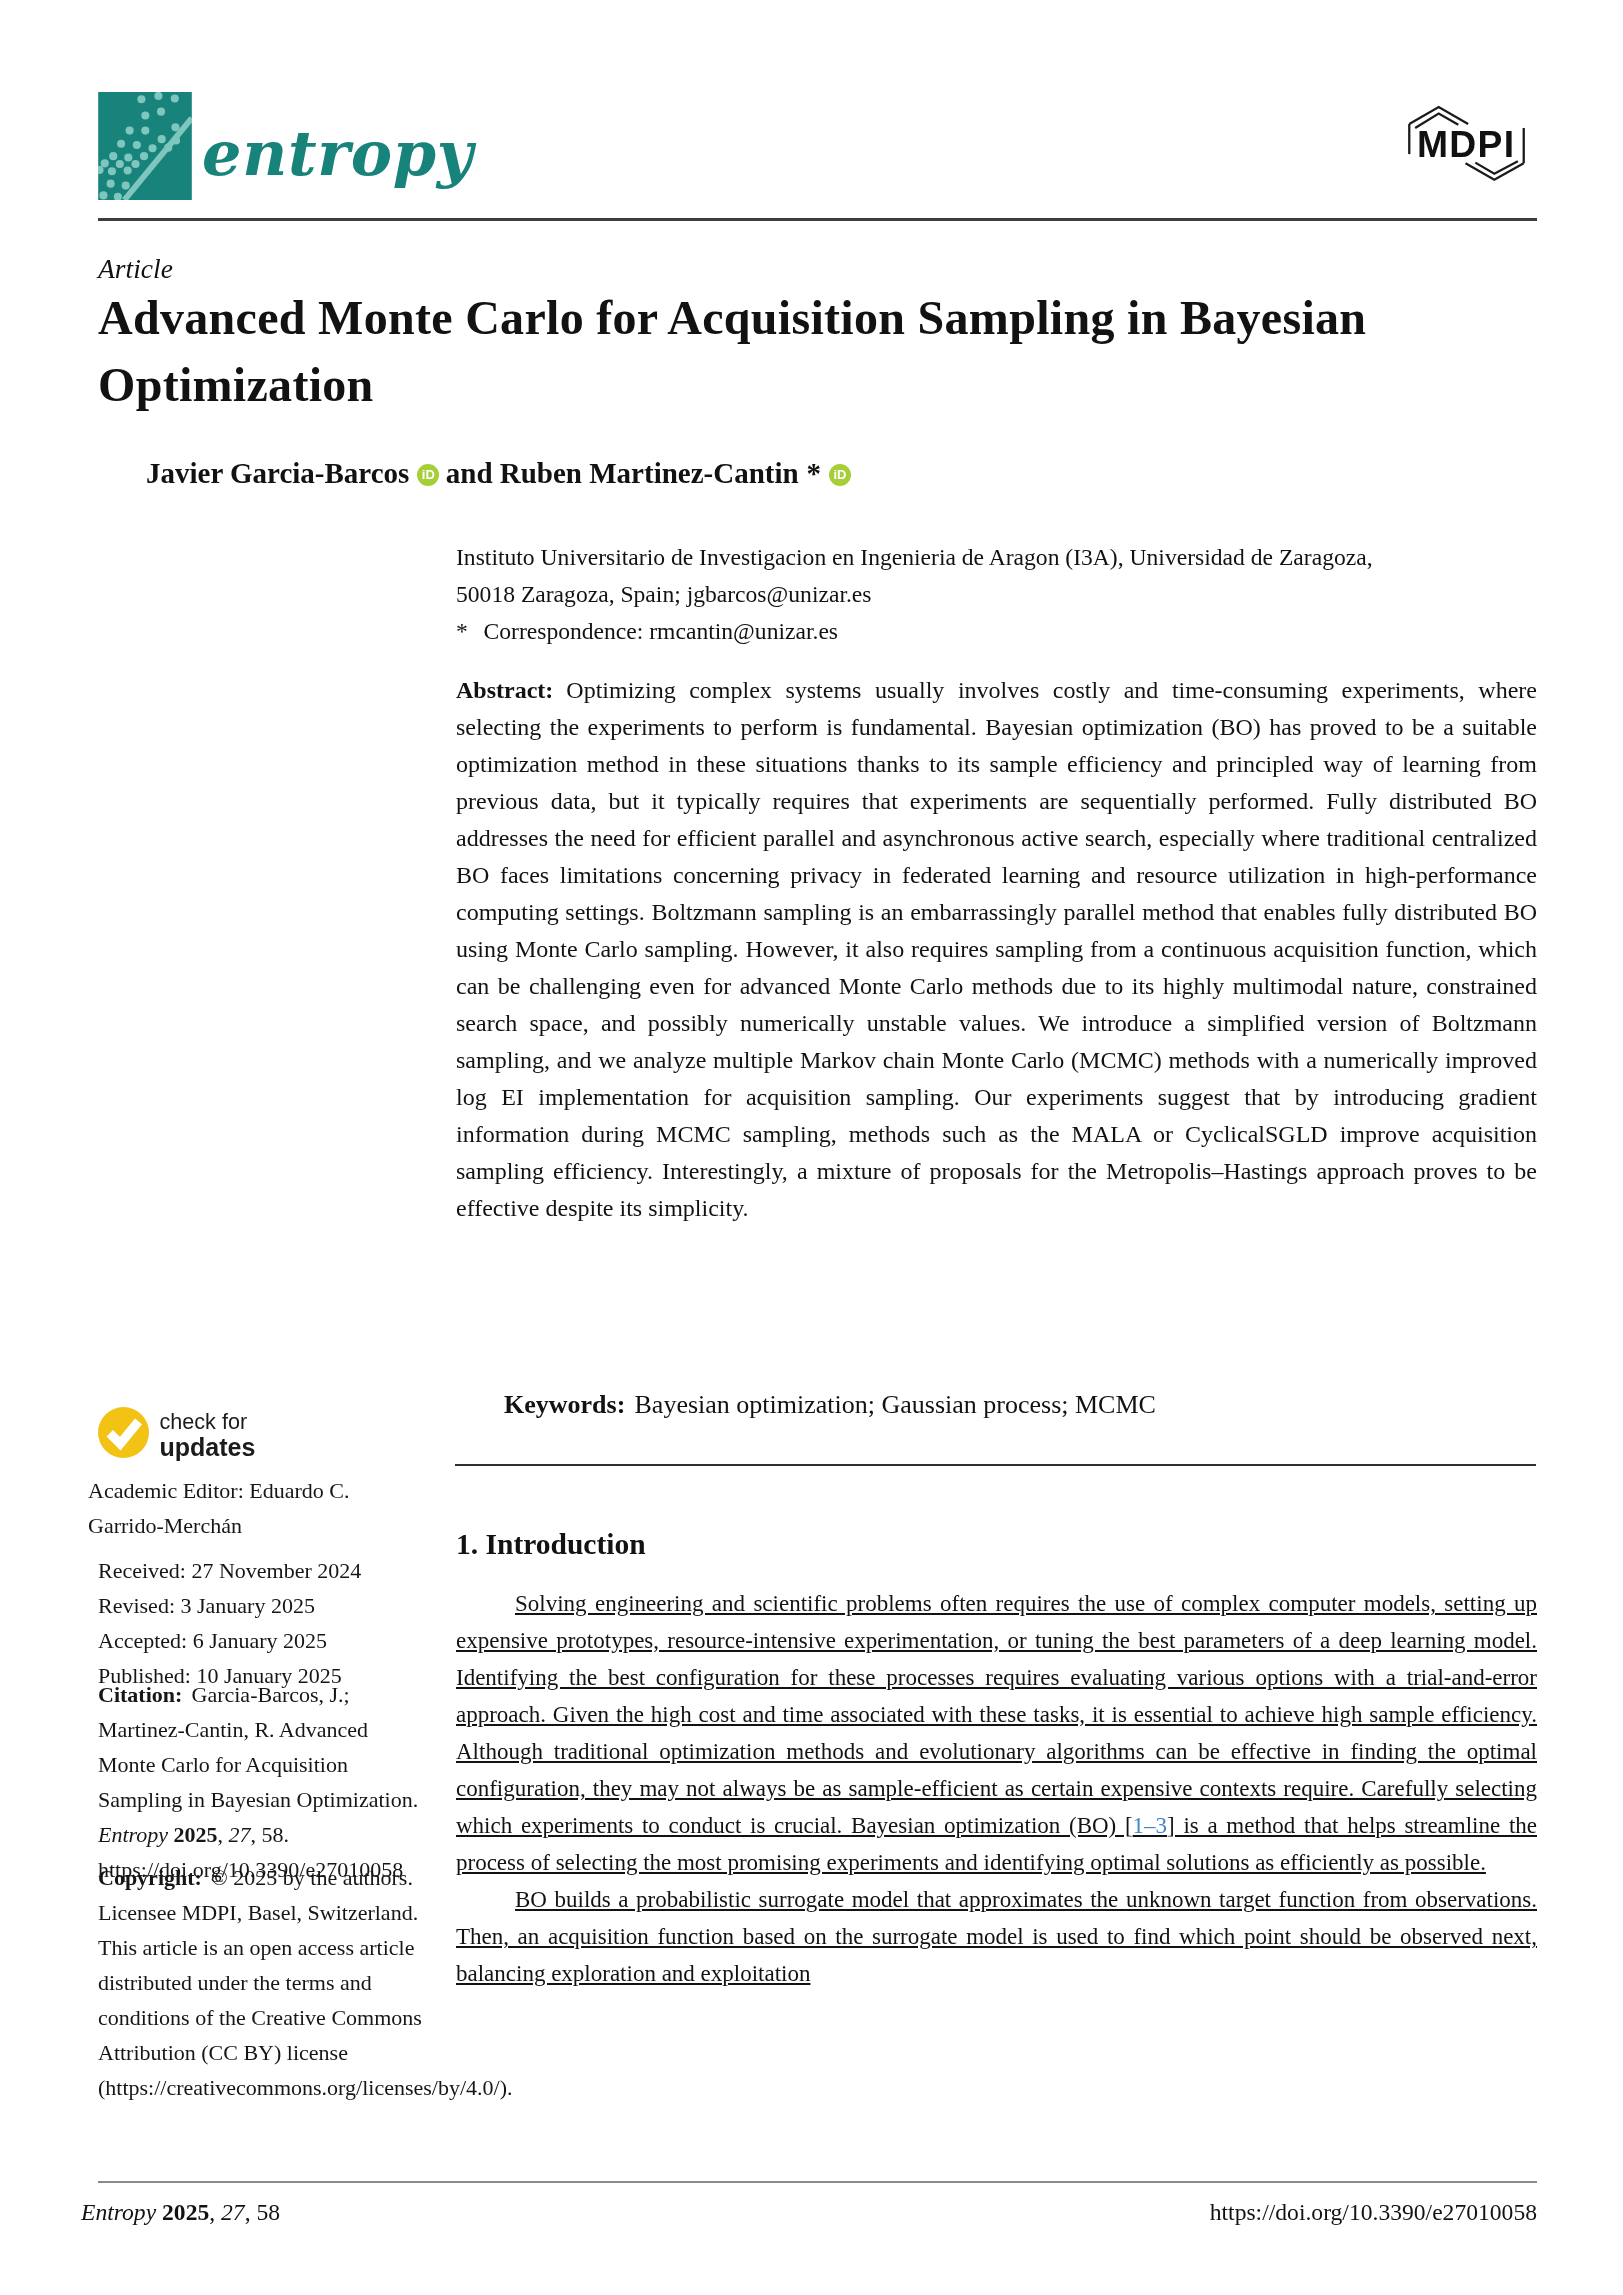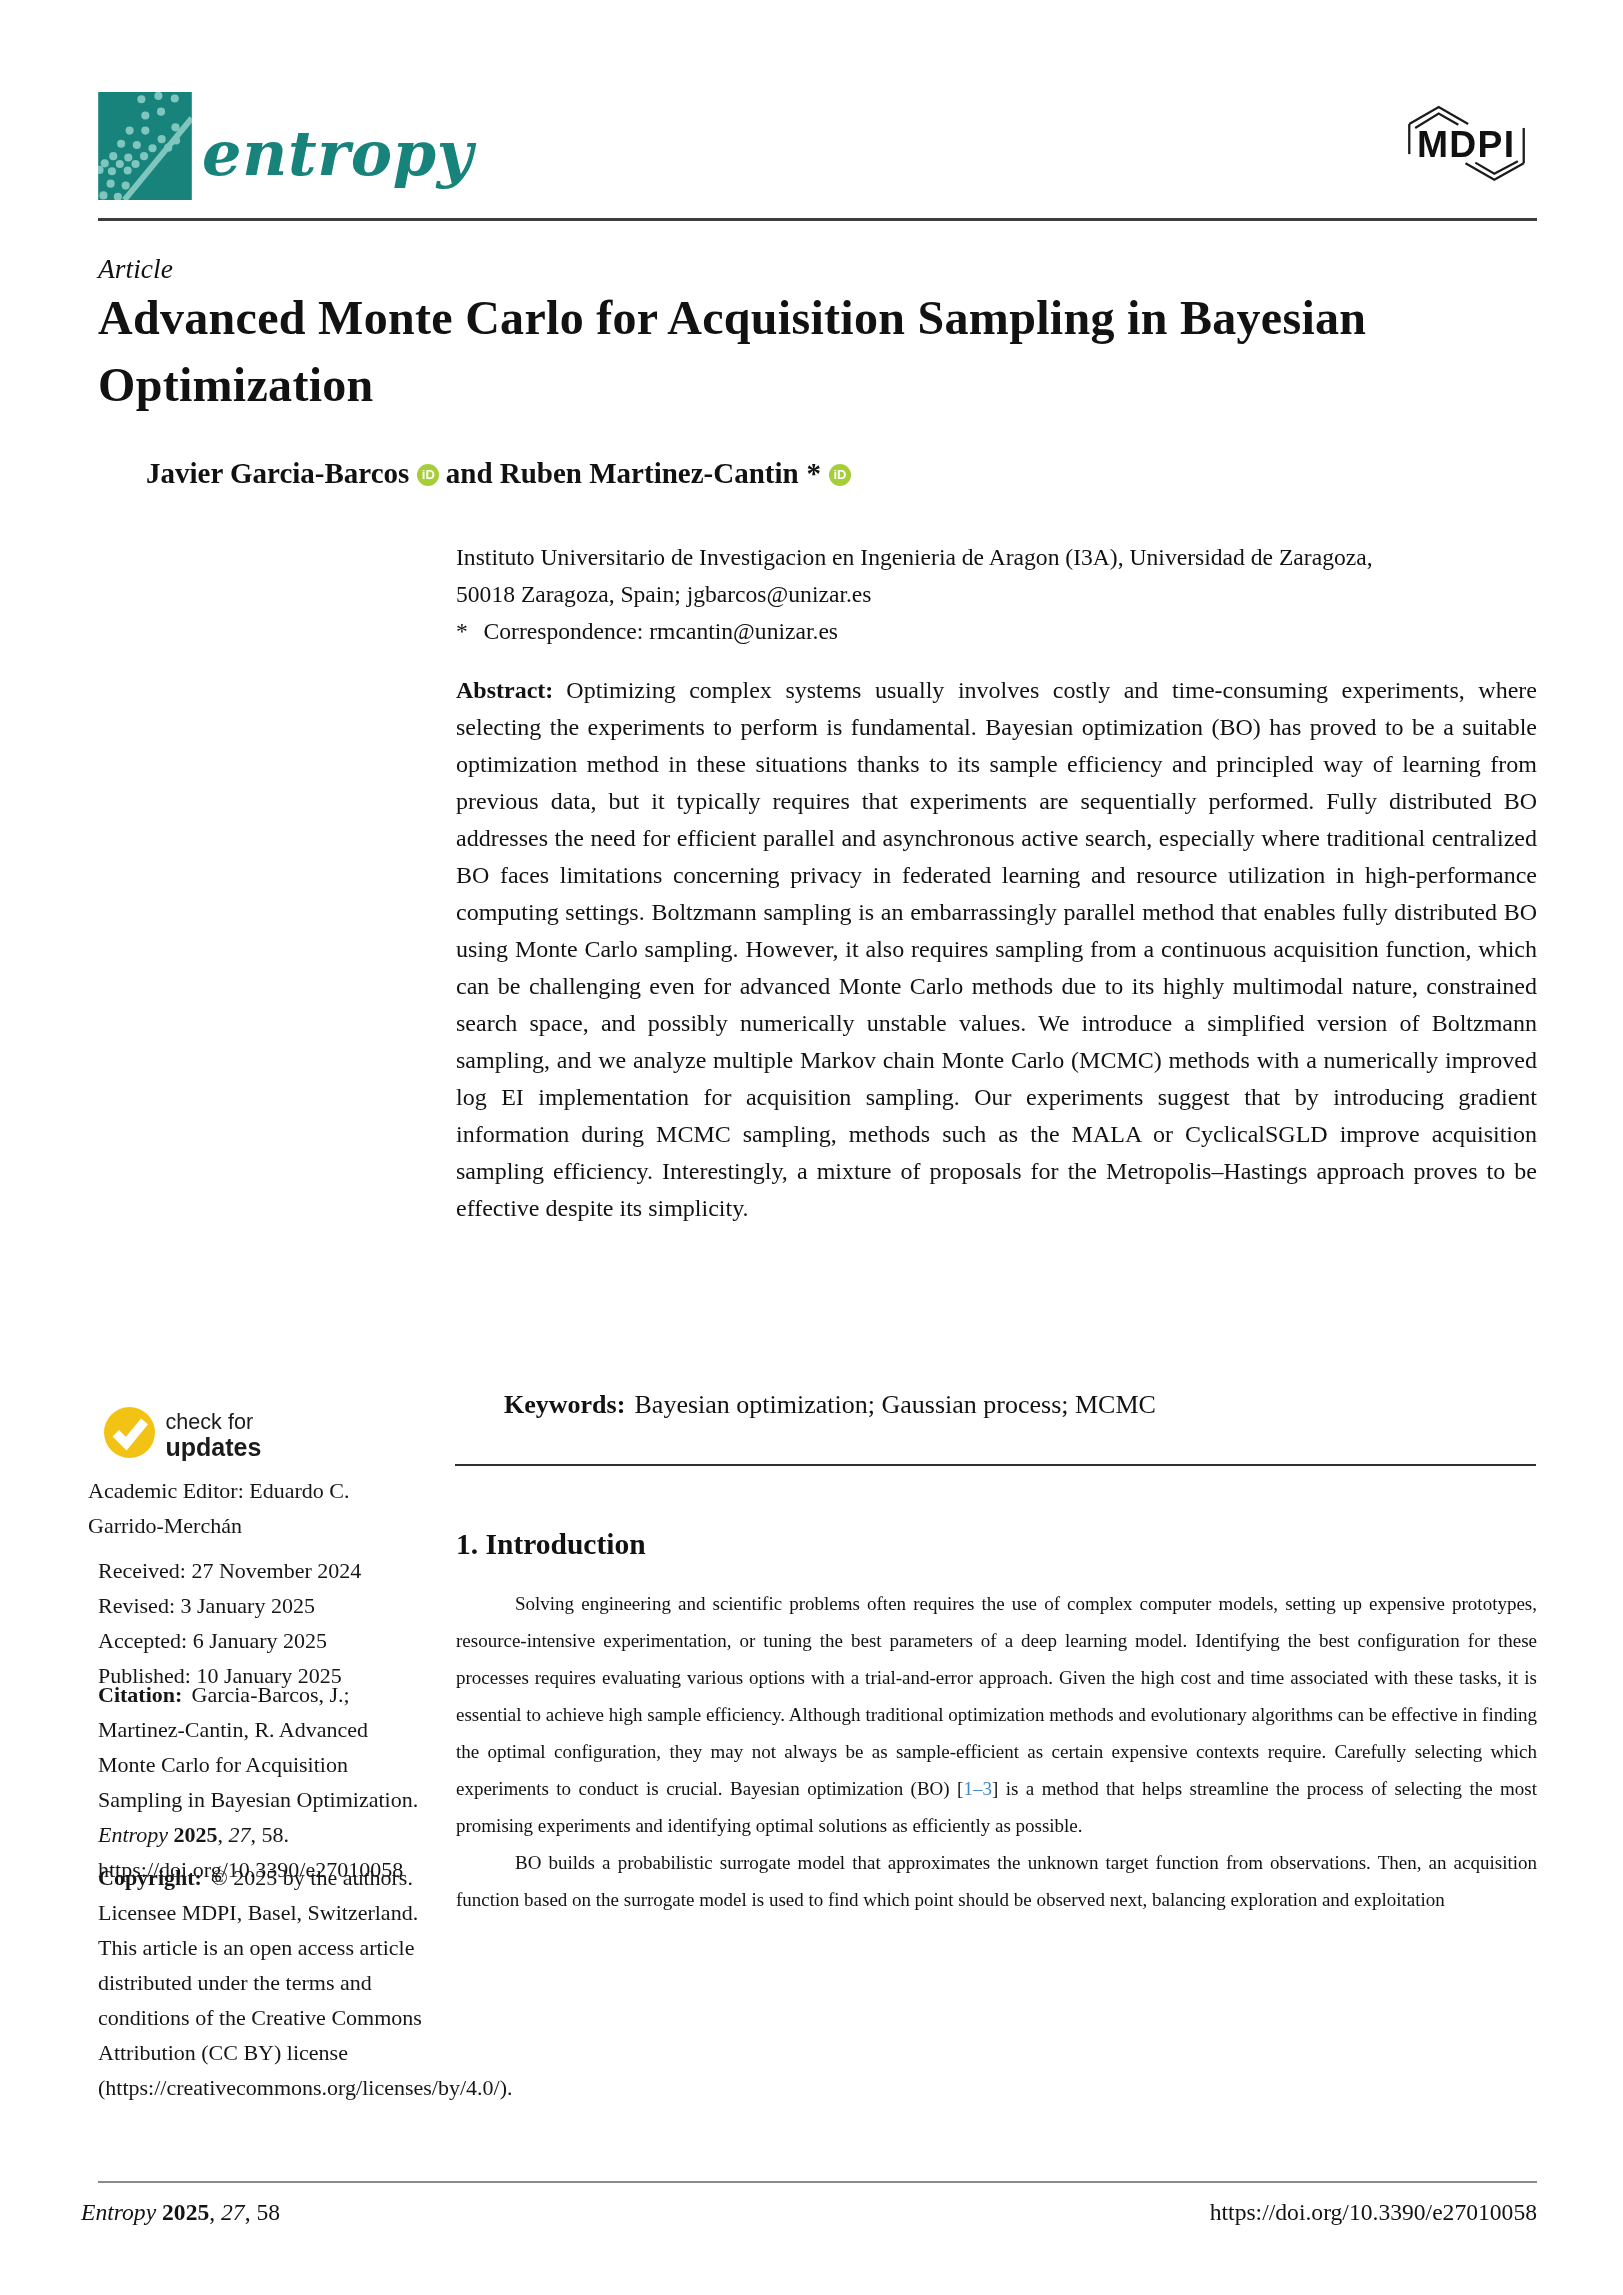--- a/index.html
+++ b/index.html
@@ -38,26 +38,26 @@
 
   
   .abstract { left:456px; top:672px; width:1081px; font-size:24px; line-height:37px; text-align:justify; }
   .abstract .lbl { font-weight:bold; margin-right:13px; }
   .keywords { left:456px; top:1386px; width:1081px; font-size:26px; line-height:37px;margin-left:48px; }
   .keywords .lbl { font-weight:bold; margin-right:9.2px; }
   .rule-section { left:455px; top:1464px; width:1081px; height:2px; background:#2f2f2f; }
 
   
   .intro-heading { left:456px; top:1528px; font-size:29.5px; font-weight:bold; }
-  .intro-body { left:456px; top:1585px; width:1081px; font-size:19px; line-height:37px; text-align:justify; }
+  .intro-body { left:456px; top:1585px; width:1081px; font-size:23px; line-height:37px; text-align:justify;text-decoration:underline; }
   .intro-body p { text-indent:59px; }
   .cite-link { color:#3f88c5; }
 
   
-  .badge { left:104px; top:1407px; display:flex; align-items:center; }
+  .badge { left:98px; top:1407px; display:flex; align-items:center; }
   .badge-text { margin-left:10.5px; padding-top:1.3px; font-family:"Liberation Sans","DejaVu Sans",sans-serif; color:#1b1b1b; }
   .badge-text .l1 { font-size:21.6px; line-height:25px; }
   .badge-text .l2 { font-size:25px; line-height:26px; font-weight:bold; }
   .side { font-size:22px; line-height:35px; color:#161616; }
   .side .lbl { font-weight:bold; margin-right:9.2px; }
   .academic-editor { left:88px; top:1473px; width:314px; }
   .dates { left:98px; top:1553px; width:314px; }
   .citation-block { left:98px; top:1677px; width:331px; }
   .copyright-block { left:98px; top:1860px; width:331px; }
   .it { font-style:italic; }

